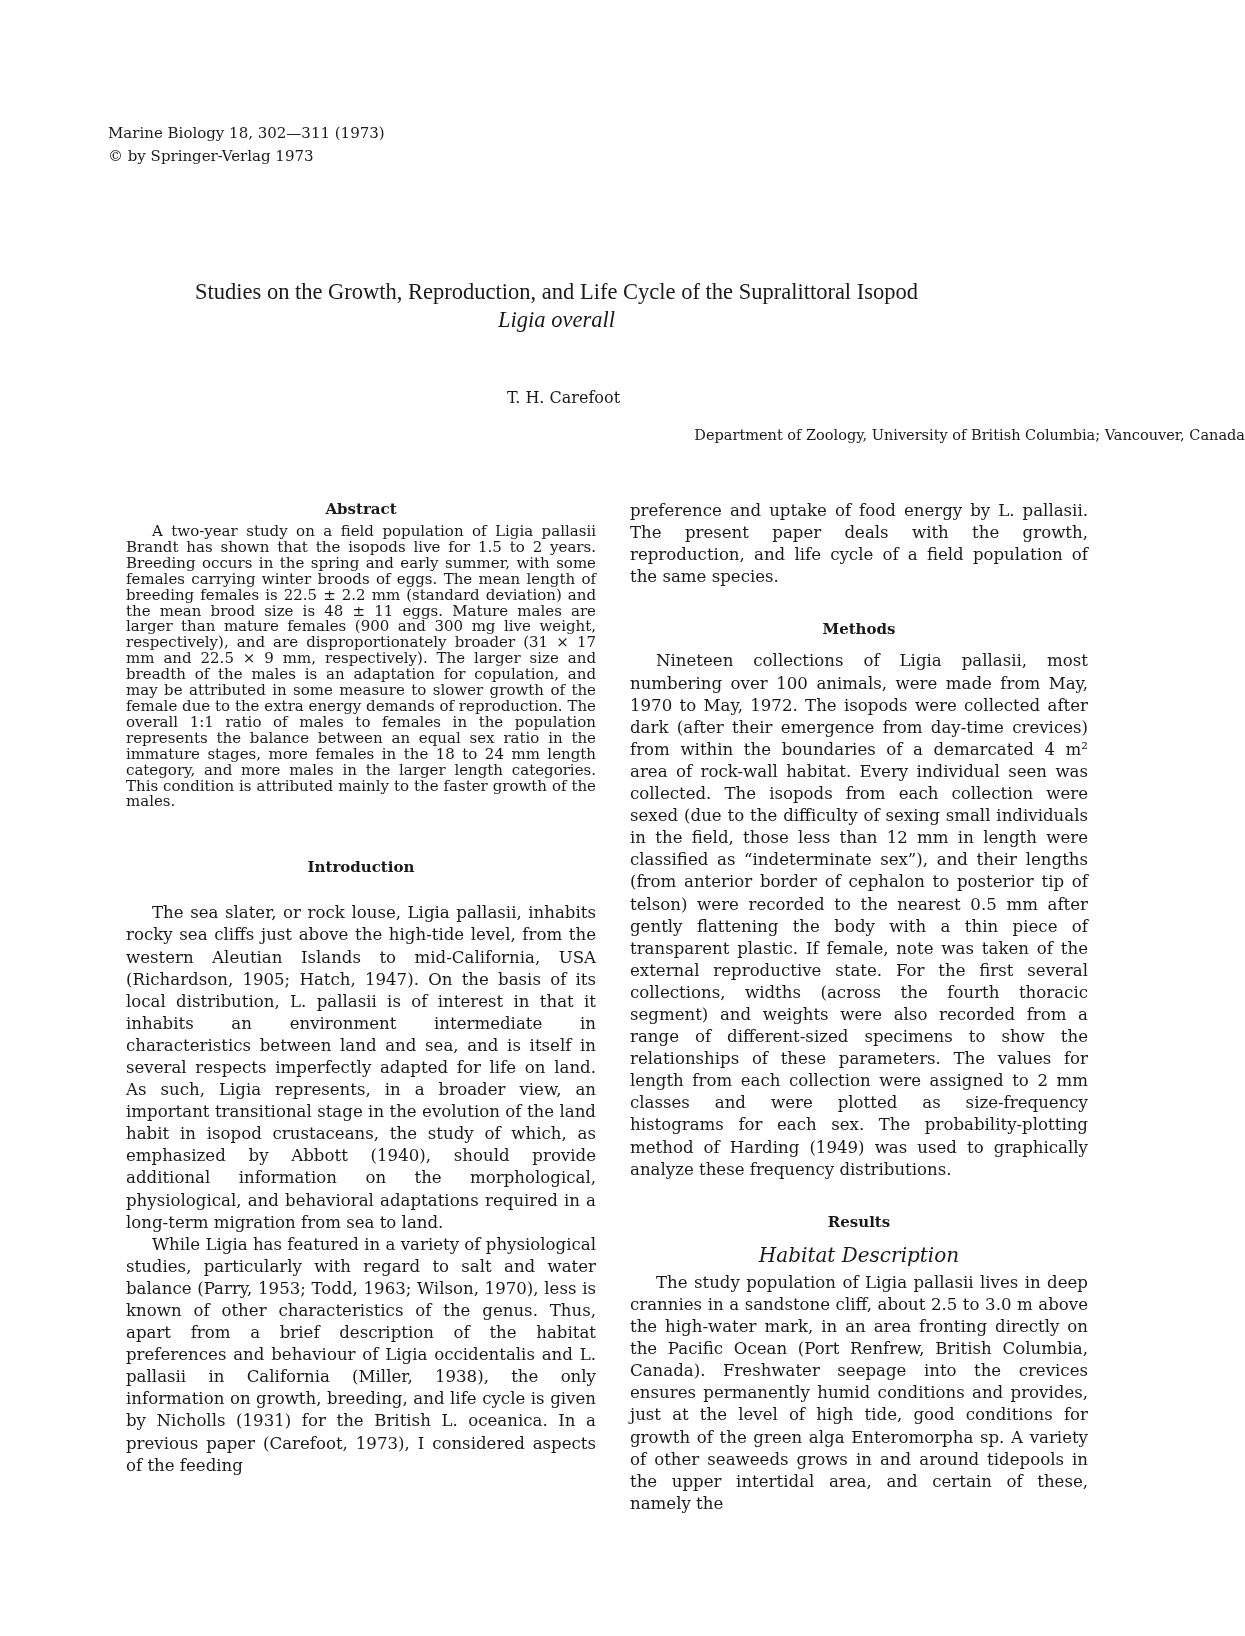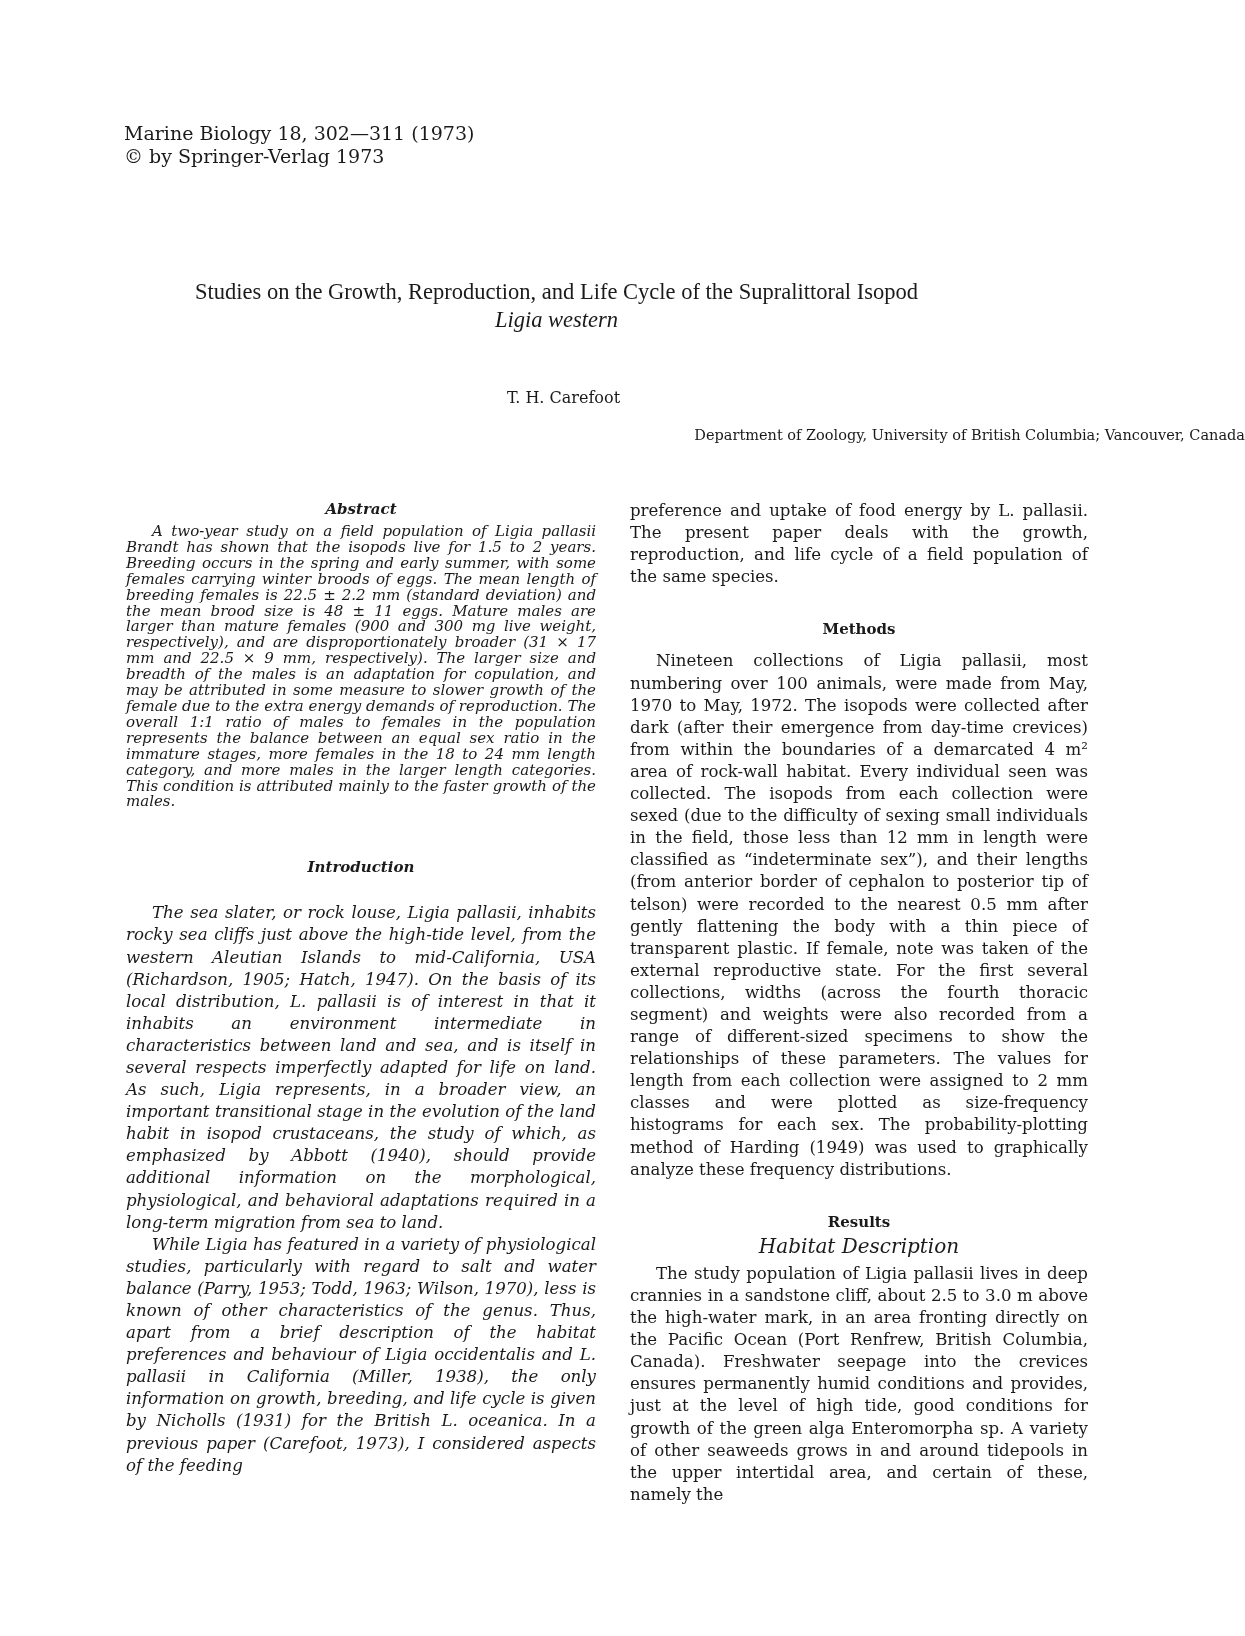--- a/index.html
+++ b/index.html
@@ -1,59 +1,59 @@
 <!DOCTYPE html>
 <html><head>
 <meta charset="utf-8">
 <style>
   html, body { margin: 0; padding: 0; background: #ffffff; }
   body {
     width: 1245px; height: 1636px; position: relative; overflow: hidden;
     font-family: "DejaVu Serif", "Liberation Serif", serif;
     color: #1a1a1a;
   }
-  .journal { position: absolute; left: 124px; top: 122px; font-size: 19px; line-height: 23px; }
+  .journal { position: absolute; left: 108px; top: 122px; font-size: 15px; line-height: 23px; }
   .title-block { position: absolute; left: 0; width: 1113px; top: 278px; text-align: center; }
   .title { font-size: 22.5px; line-height: 28px; font-family: "Liberation Serif", serif; }
   .author { position: absolute; left: 0; width: 1127px; top: 388px; text-align: center; font-size: 16px; }
   .affil { position: absolute; left: 0; width: 1245px; top: 427px; text-align: right; font-size: 14.5px; padding-left: 30px; box-sizing: border-box; }
   .col { position: absolute; width: 470px; font-size: 15px; line-height: 22px; text-align: justify; }
-  .col-left { left: 126px; top: 498px; font-style: italic; }
+  .col-left { left: 126px; top: 498px; }
   .col-right { left: 630px; top: 500px; width: 458px; font-size: 16.5px; line-height: 22.1px; }
   .abstract-text { font-size: 15px; line-height: 15.9px; }
   .heading { text-align: center; font-weight: bold; font-size: 15px; margin: 0; }
   .subheading { text-align: center; font-style: italic; font-size: 20px; margin: 0; }
   p { margin: 0; }
   .indent { text-indent: 26px; }
   .body-text { font-size: 16.6px; line-height: 22.1px; }
 </style>
 </head>
 <body>
 
 <div class="journal">
   <div>Marine Biology 18, 302—311 (1973)</div>
   <div>© by Springer-Verlag 1973</div>
 </div>
 
 <div class="title-block">
   <div class="title">Studies on the Growth, Reproduction, and Life Cycle of the Supralittoral Isopod</div>
-  <div class="title" style="font-style:italic">Ligia western</div>
+  <div class="title" style="font-style:italic">Ligia overall</div>
 </div>
 
 <div class="author">T. H. Carefoot</div>
 <div class="affil">Department of Zoology, University of British Columbia; Vancouver, Canada</div>
 
 <div class="col col-left">
   <div class="heading" style="margin-bottom:4px">Abstract</div>
   <p class="indent abstract-text">A two-year study on a field population of Ligia pallasii Brandt has shown that the isopods live for 1.5 to 2 years. Breeding occurs in the spring and early summer, with some females carrying winter broods of eggs. The mean length of breeding females is 22.5 ± 2.2 mm (standard deviation) and the mean brood size is 48 ± 11 eggs. Mature males are larger than mature females (900 and 300 mg live weight, respectively), and are disproportionately broader (31 × 17 mm and 22.5 × 9 mm, respectively). The larger size and breadth of the males is an adaptation for copulation, and may be attributed in some measure to slower growth of the female due to the extra energy demands of reproduction. The overall 1:1 ratio of males to females in the population represents the balance between an equal sex ratio in the immature stages, more females in the 18 to 24 mm length category, and more males in the larger length categories. This condition is attributed mainly to the faster growth of the males.</p>
   <div class="heading" style="margin-top:46px;margin-bottom:24px">Introduction</div>
   <p class="indent body-text">The sea slater, or rock louse, Ligia pallasii, inhabits rocky sea cliffs just above the high-tide level, from the western Aleutian Islands to mid-California, USA (Richardson, 1905; Hatch, 1947). On the basis of its local distribution, L. pallasii is of interest in that it inhabits an environment intermediate in characteristics between land and sea, and is itself in several respects imperfectly adapted for life on land. As such, Ligia represents, in a broader view, an important transitional stage in the evolution of the land habit in isopod crustaceans, the study of which, as emphasized by Abbott (1940), should provide additional information on the morphological, physiological, and behavioral adaptations required in a long-term migration from sea to land.</p>
   <p class="indent body-text">While Ligia has featured in a variety of physiological studies, particularly with regard to salt and water balance (Parry, 1953; Todd, 1963; Wilson, 1970), less is known of other characteristics of the genus. Thus, apart from a brief description of the habitat preferences and behaviour of Ligia occidentalis and L. pallasii in California (Miller, 1938), the only information on growth, breeding, and life cycle is given by Nicholls (1931) for the British L. oceanica. In a previous paper (Carefoot, 1973), I considered aspects of the feeding</p>
 </div>
 
 <div class="col col-right">
   <p class="body-text">preference and uptake of food energy by L. pallasii. The present paper deals with the growth, reproduction, and life cycle of a field population of the same species.</p>
   <div class="heading" style="margin-top:30px;margin-bottom:10px">Methods</div>
   <p class="indent body-text">Nineteen collections of Ligia pallasii, most numbering over 100 animals, were made from May, 1970 to May, 1972. The isopods were collected after dark (after their emergence from day-time crevices) from within the boundaries of a demarcated 4 m² area of rock-wall habitat. Every individual seen was collected. The isopods from each collection were sexed (due to the difficulty of sexing small individuals in the field, those less than 12 mm in length were classified as “indeterminate sex”), and their lengths (from anterior border of cephalon to posterior tip of telson) were recorded to the nearest 0.5 mm after gently flattening the body with a thin piece of transparent plastic. If female, note was taken of the external reproductive state. For the first several collections, widths (across the fourth thoracic segment) and weights were also recorded from a range of different-sized specimens to show the relationships of these parameters. The values for length from each collection were assigned to 2 mm classes and were plotted as size-frequency histograms for each sex. The probability-plotting method of Harding (1949) was used to graphically analyze these frequency distributions.</p>
-  <div class="heading" style="margin-top:30px;margin-bottom:2px">Results</div>
+  <div class="heading" style="margin-top:30px;margin-bottom:11px">Results</div>
   <div class="subheading" style="margin-bottom:6px">Habitat Description</div>
   <p class="indent body-text">The study population of Ligia pallasii lives in deep crannies in a sandstone cliff, about 2.5 to 3.0 m above the high-water mark, in an area fronting directly on the Pacific Ocean (Port Renfrew, British Columbia, Canada). Freshwater seepage into the crevices ensures permanently humid conditions and provides, just at the level of high tide, good conditions for growth of the green alga Enteromorpha sp. A variety of other seaweeds grows in and around tidepools in the upper intertidal area, and certain of these, namely the</p>
 </div>
 
 </body></html>

